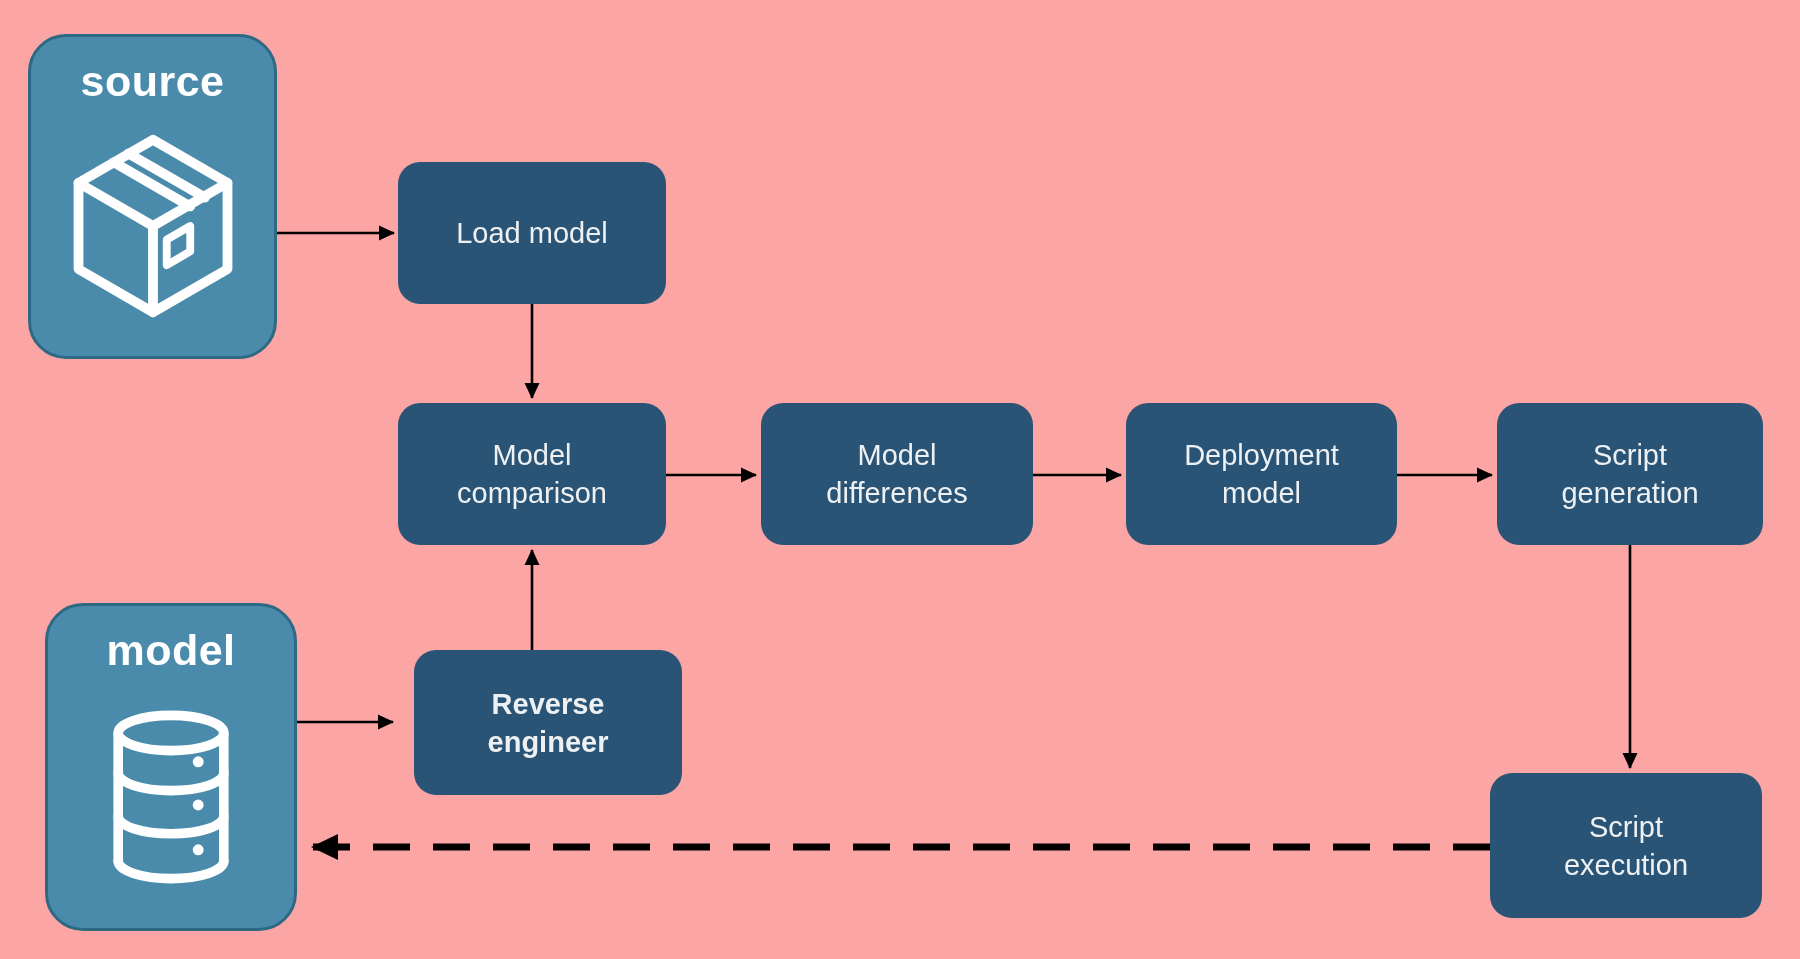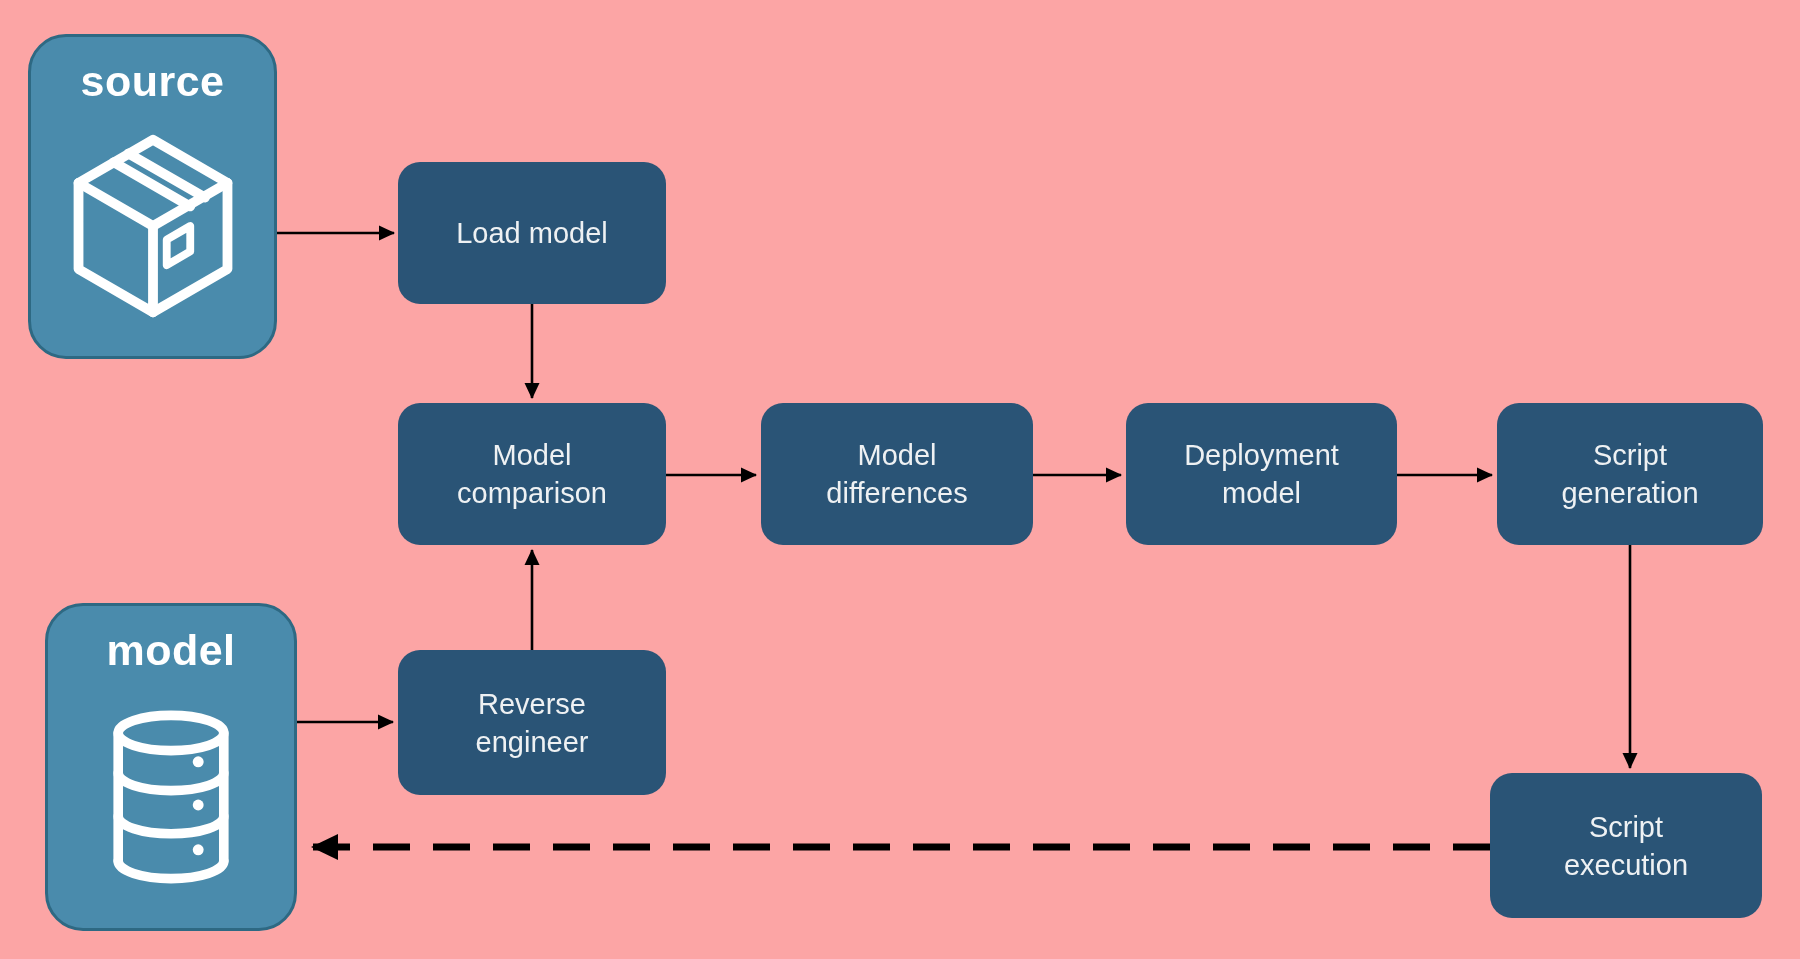--- a/index.html
+++ b/index.html
@@ -17,21 +17,21 @@
     text-align:center;
     color:var(--node-text,#eef1f3);
     font-size:29px; line-height:38px;
     white-space:pre-line;
   }
   #node-load-model        { left:398px;  top:162px; width:268px; height:142px; }
   #node-model-comparison  { left:398px;  top:403px; width:268px; height:142px; }
   #node-model-differences { left:761px;  top:403px; width:272px; height:142px; }
   #node-deployment-plan   { left:1126px; top:403px; width:271px; height:142px; }
   #node-script-generation { left:1497px; top:403px; width:266px; height:142px; }
-  #node-reverse-engineer  { left:398px;  top:650px; width:268px; height:145px; }
+  #node-reverse-engineer  { left:414px;  top:650px; width:268px; height:145px;font-weight:bold; }
   #node-script-execution  { left:1490px; top:773px; width:272px; height:145px; }
 
   
   .container-box {
     position:absolute;
     background:var(--container-fill,#4a8bac);
     border:3px solid var(--container-border,#2e6983);
     border-radius:38px;
     box-sizing:border-box;
     display:flex; flex-direction:column; align-items:center;

